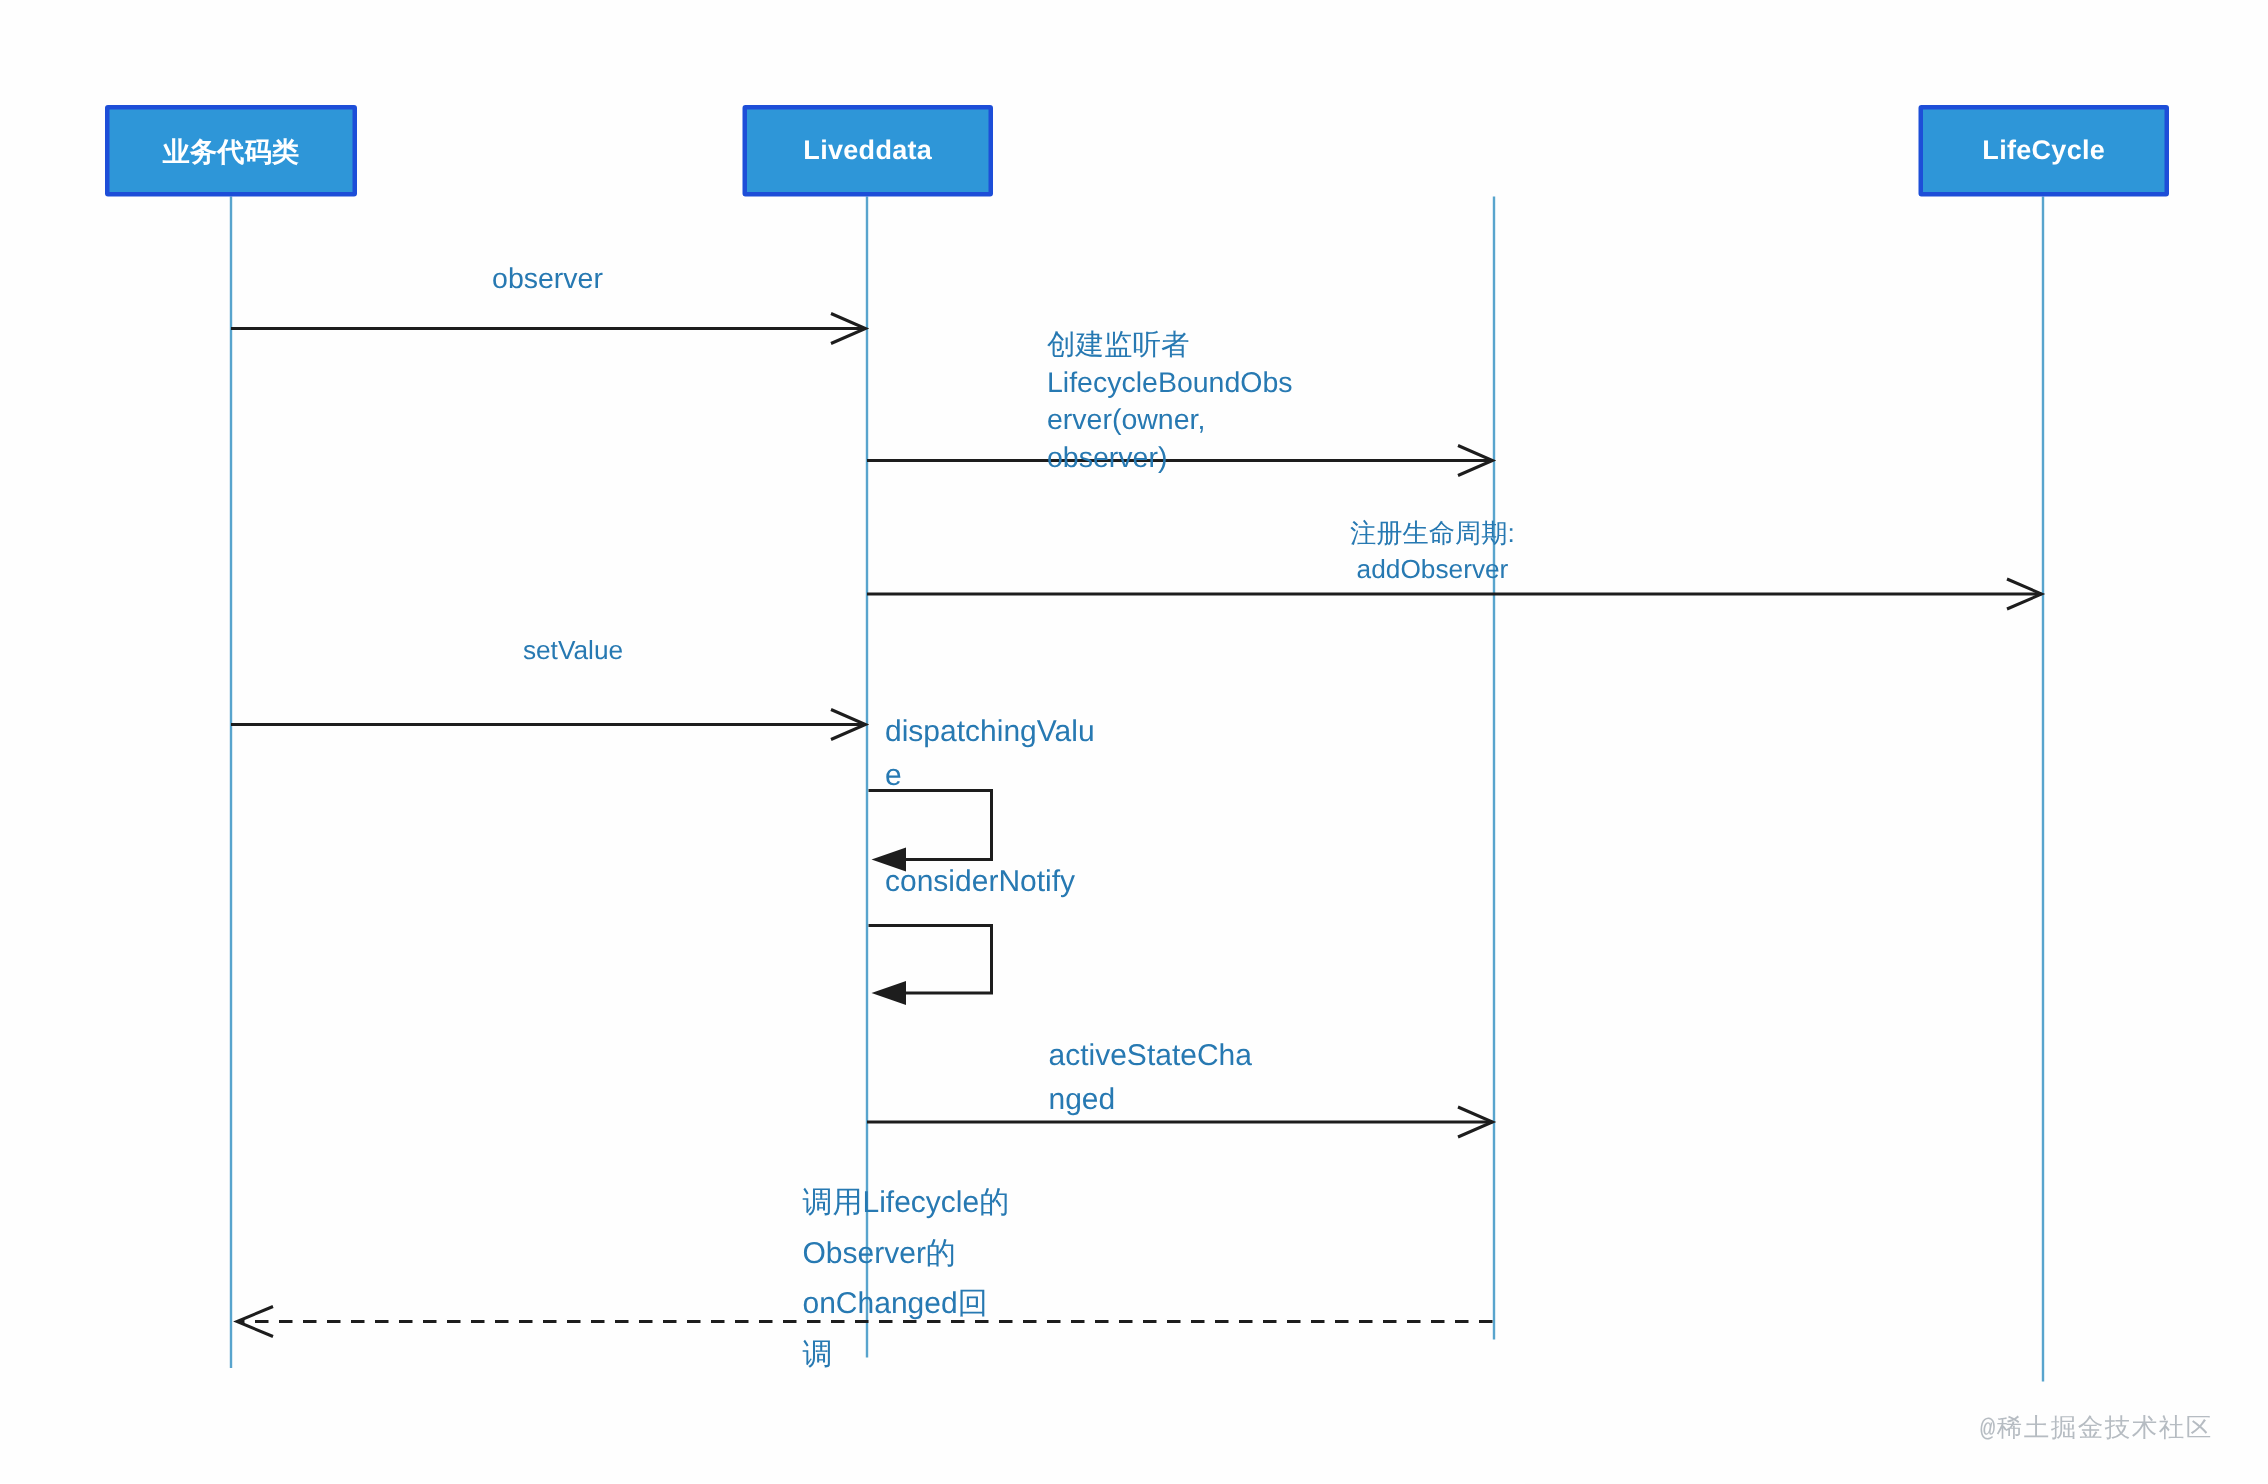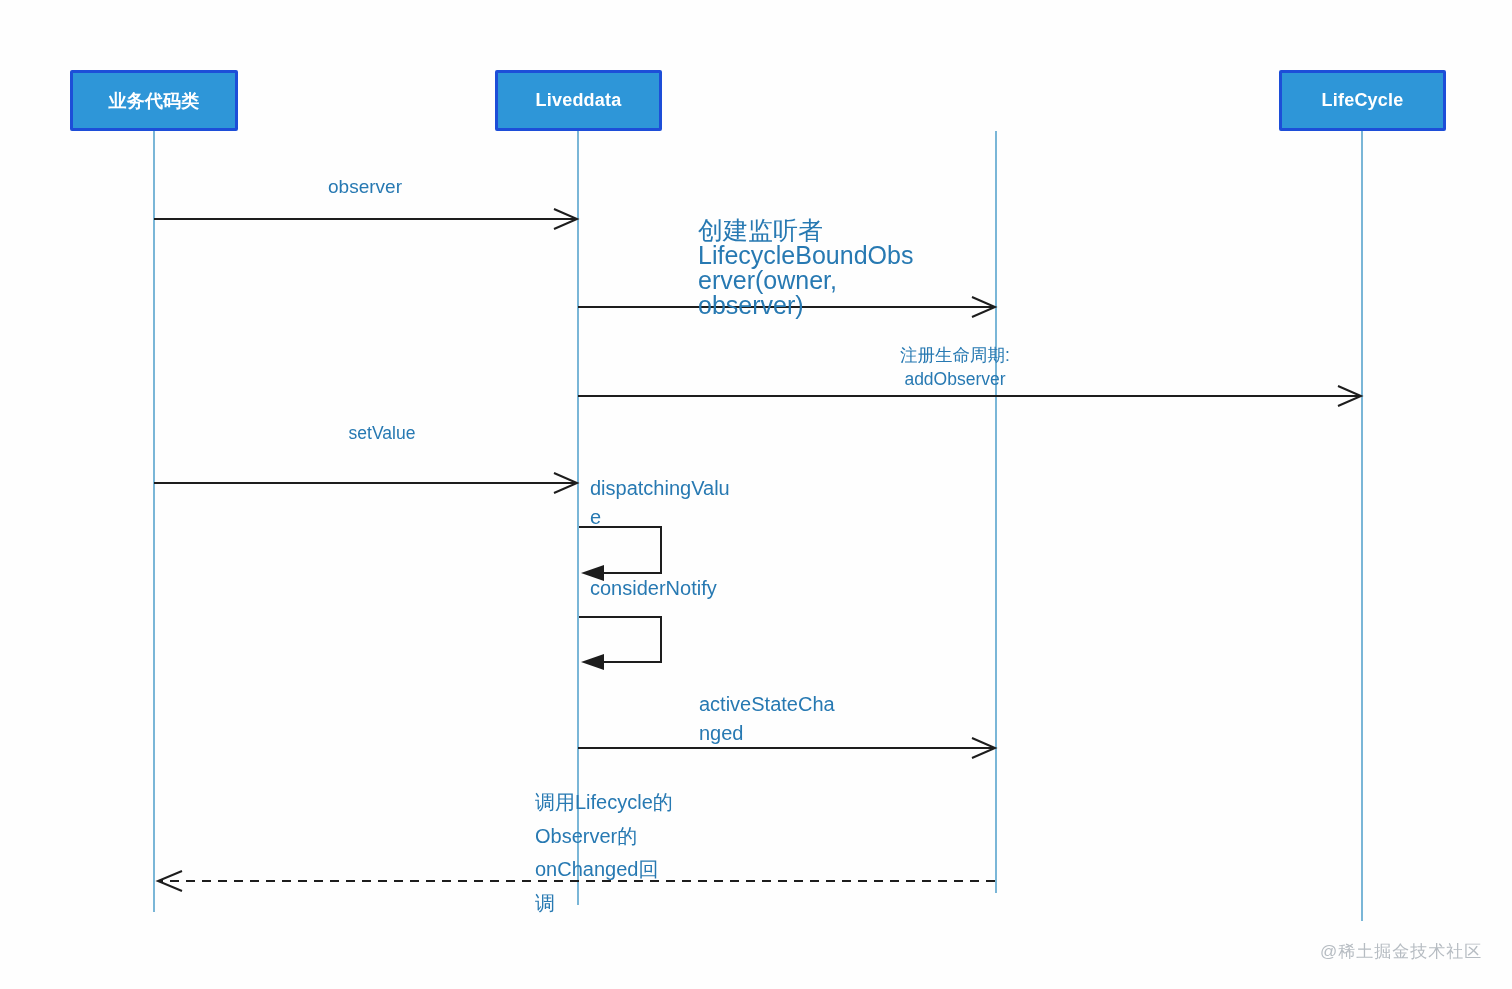--- a/index.html
+++ b/index.html
@@ -43,20 +43,21 @@
     font-size: 19px;
     white-space: pre-line;
     line-height: 25.5px;
   }
   .msg-label.center { text-align: center; }
   .watermark {
     position: absolute;
     color: #b6bcc2;
     font-size: 17px;
     letter-spacing: 1px;
+    font-family: Liberation Mono, monospace;
   }
 </style>
 </head>
 <body>
 
 <div class="canvas">
 
   <svg class="layer" width="1512" height="989" viewBox="0 0 1512 989">
 
     <g stroke="#58a4cd" stroke-width="1.6">
@@ -101,21 +102,21 @@
       </g>
     </g>
   </svg>
 
   <div class="actor" style="left:70px; width:168px;">业务代码类</div>
   <div class="actor" style="left:495px; width:167px;">Liveddata</div>
   <div class="actor" style="left:1279px; width:167px;">LifeCycle</div>
 
   <div class="msg-label center" style="left:154px; top:174px; width:342px; font-size:19px;margin-left:40px;">observer</div>
 
-  <div class="msg-label" style="left:698px; top:218px; width:190px; font-size:25px; line-height:25px;">创建监听者
+  <div class="msg-label" style="left:698px; top:218px; width:190px; font-size:19px; line-height:25px;">创建监听者
 LifecycleBoundObs
 erver(owner,
 observer)</div>
 
   <div class="msg-label center" style="left:845px; top:343px; width:220px; font-size:17.5px; line-height:24px;">注册生命周期:
 addObserver</div>
 
   <div class="msg-label center" style="left:154px; top:421px; width:410px; font-size:17.5px;padding-left:23px;">setValue</div>
 
   <div class="msg-label" style="left:590px; top:474px; width:190px; font-size:20px; line-height:28.5px;">dispatchingValu

